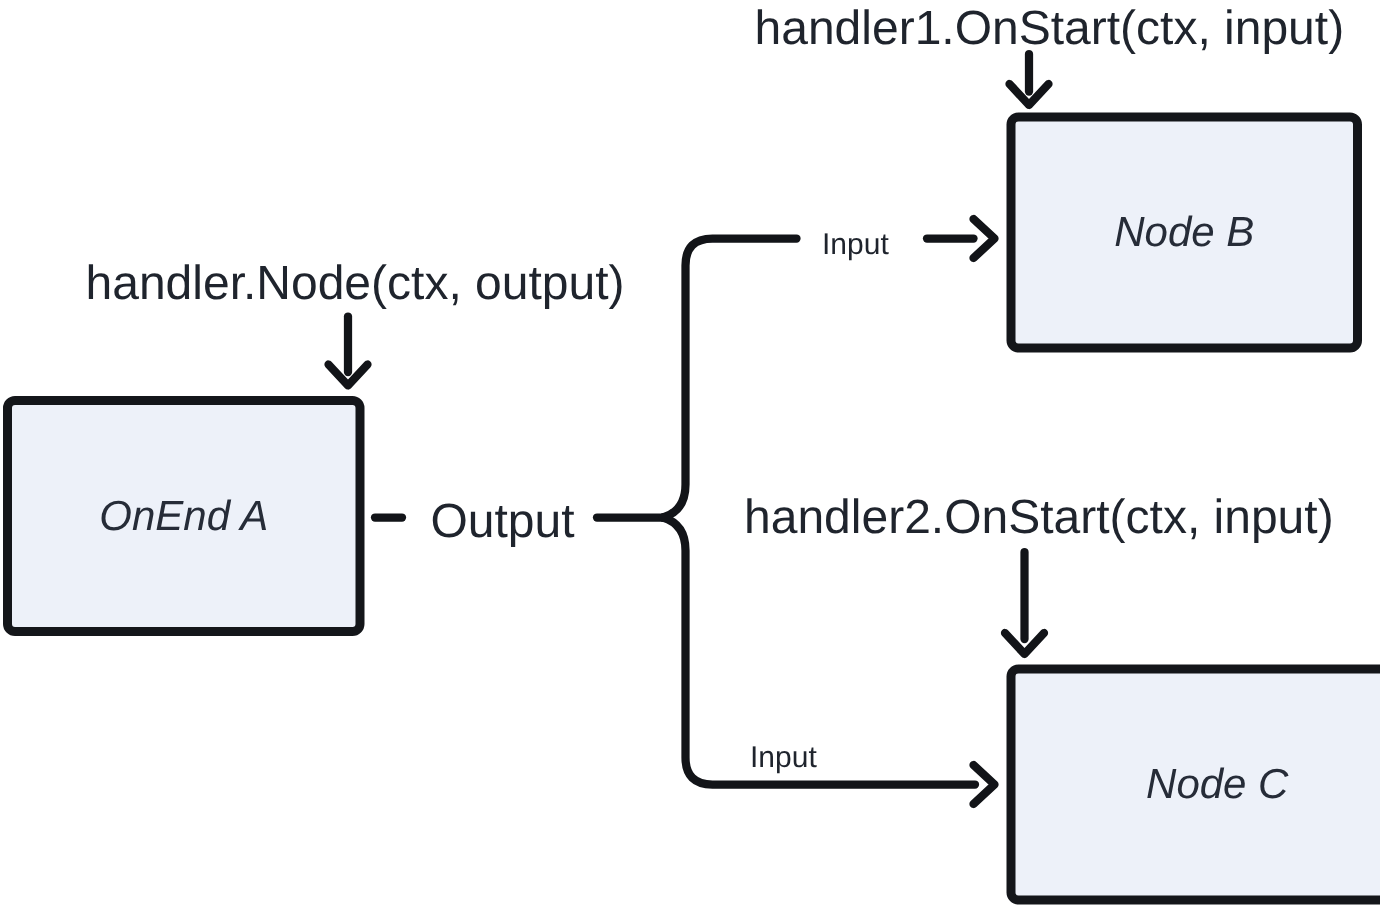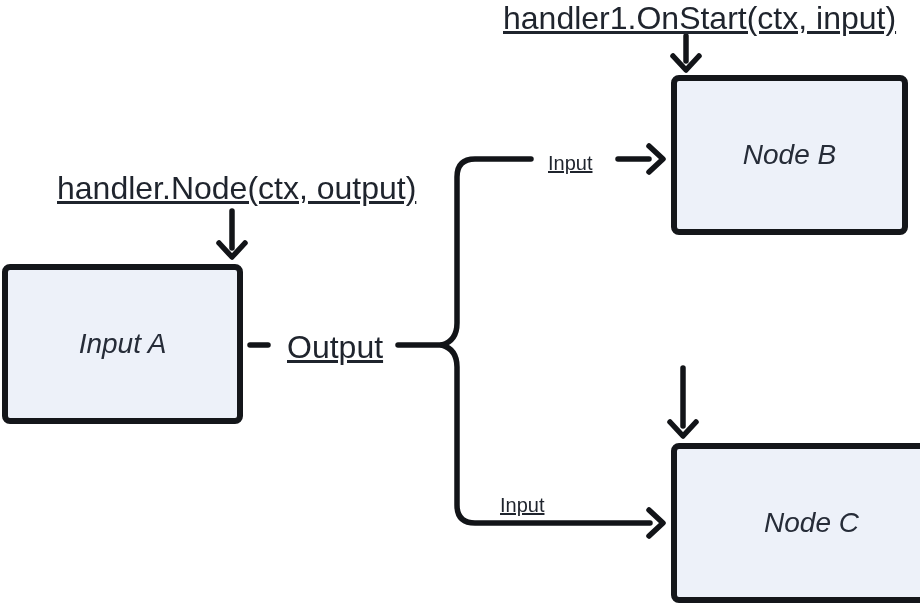--- a/index.html
+++ b/index.html
@@ -36,21 +36,20 @@
     color: var(--node-text, #262c38);
     font-style: italic;
   }
   .node-a { left: 2px;   top: 264px; width: 241px; height: 160px; }
   .node-b { left: 671px; top: 75px;  width: 237px; height: 160px; }
   .node-c { left: 671px; top: 443px; width: 281px; height: 160px; }
   .lbl {
     position: absolute;
     white-space: nowrap;
     color: var(--text, #1f242d);
-    text-decoration: underline;
   }
   .lbl-big   { font-size: 32px; line-height: 36px; }
   .lbl-small { font-size: 20px; line-height: 32px; }
   .lbl-handler1   { left: 503px; top: 0px; }
   .lbl-handler-end{ left: 57px;  top: 170px; }
   .lbl-handler2   { left: 496px; top: 326px; }
   .lbl-output     { left: 287px; top: 329px; }
   .lbl-input-top  { left: 548px; top: 147px; }
   .lbl-input-bot  { left: 500px; top: 489px; }
 </style>
@@ -81,29 +80,30 @@
     <path d="M 673 56 L 686 70 L 699 56"></path>
 
     <path d="M 683 368 L 683 426"></path>
     <path d="M 670 422 L 683 436 L 696 422"></path>
   </svg>
 
   <div class="lbl lbl-big lbl-handler1">handler1.OnStart(ctx, input)</div>
 
   <div class="lbl lbl-big lbl-handler-end">handler.Node(ctx, output)</div>
 
+  <div class="lbl lbl-big lbl-handler2">handler2.OnStart(ctx, input)</div>
 
   <div class="lbl lbl-big lbl-output">Output</div>
 
   <div class="lbl lbl-small lbl-input-top">Input</div>
 
   <div class="lbl lbl-small lbl-input-bot">Input</div>
 
   <div class="node node-a">
-    <span>Input A</span>
+    <span>OnEnd A</span>
   </div>
 
   <div class="node node-b">
     <span>Node B</span>
   </div>
 
   <div class="node node-c">
     <span>Node C</span>
   </div>
 

